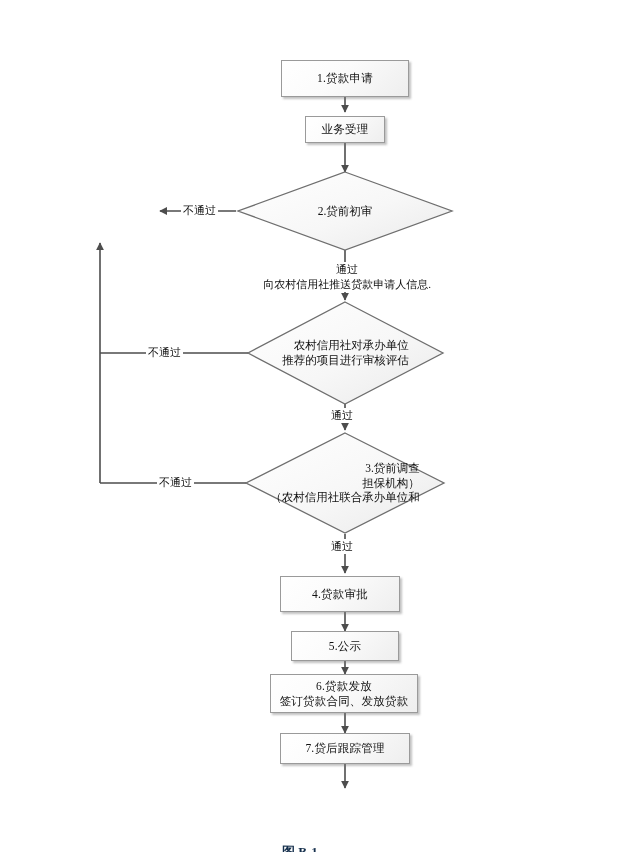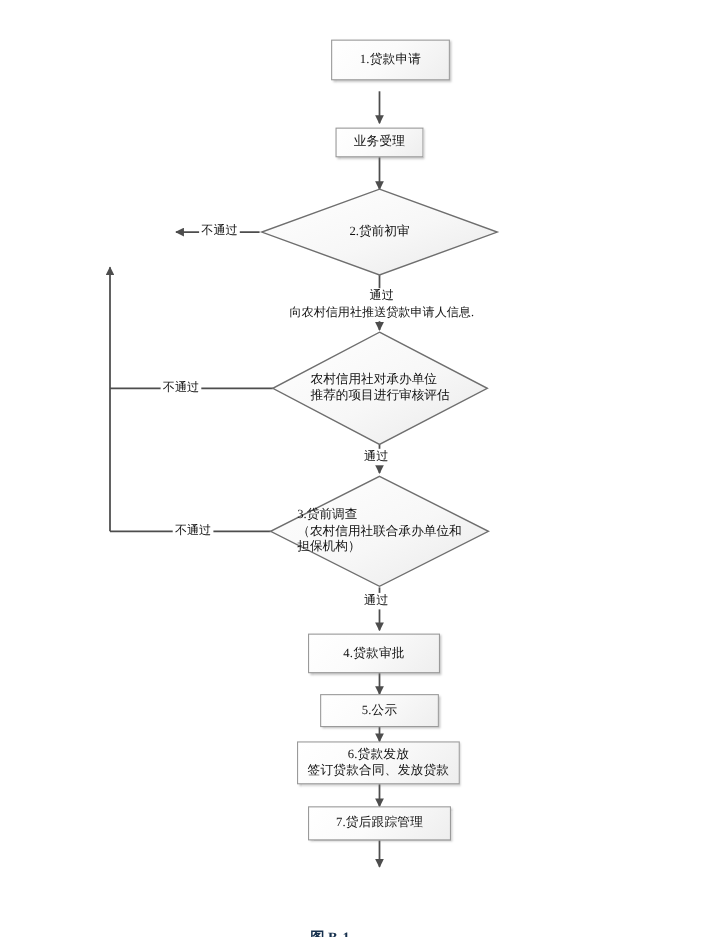--- a/index.html
+++ b/index.html
@@ -39,21 +39,21 @@
     box-shadow: 1.5px 1.5px 2px rgba(120,120,120,0.45);
   }
   .diamond-label {
     position: absolute;
     left: 0; top: 0;
     width: 100%;
     height: 100%;
     display: flex;
     align-items: center;
     justify-content: center;
-    text-align: left;
+    text-align: right;
     font-size: 11.5px;
     line-height: 1.3;
     color: #111111;
     pointer-events: none;
   }
   .edge-label {
     position: absolute;
     font-size: 11px;
     color: #111111;
     background: #ffffff;
@@ -117,21 +117,21 @@
       <line x1="100" y1="483" x2="100" y2="243" marker-end="url(#arrow)"></line>
     </g>
 
     <polygon points="345,172 452,211 345,250 238,211" fill="url(#dgrad)" stroke="#6e6e6e" stroke-width="1.3"></polygon>
 
     <polygon points="345,302 443,353 345,404 248,353" fill="url(#dgrad)" stroke="#6e6e6e" stroke-width="1.3"></polygon>
 
     <polygon points="345,433 444,483 345,533 246,483" fill="url(#dgrad)" stroke="#6e6e6e" stroke-width="1.3"></polygon>
   </svg>
 
-  <div class="node box" style="left:281px; top:36px; width:108px; height:37px;margin-left:20px;">
+  <div class="node box" style="left:281px; top:60px; width:128px; height:37px;">
     <span>1.贷款申请</span>
   </div>
 
   <div class="node box" style="left:305px; top:116px; width:80px; height:27px;">
     <span>业务受理</span>
   </div>
 
 
   <div class="node box" style="left:280px; top:576px; width:120px; height:36px;">
     <span>4.贷款审批</span>
@@ -160,22 +160,22 @@
   <div class="diamond-label" style="left:248px; top:302px; width:195px; height:102px;">
     <div>
       <div class="nowrap">农村信用社对承办单位</div>
       <div class="nowrap">推荐的项目进行审核评估</div>
     </div>
   </div>
 
   <div class="diamond-label" style="left:246px; top:433px; width:198px; height:100px;">
     <div>
       <div class="nowrap">3.贷前调查</div>
+      <div class="nowrap">担保机构）</div>
       <div class="nowrap">（农村信用社联合承办单位和</div>
-      <div class="nowrap">担保机构）</div>
     </div>
   </div>
 
   <div class="edge-label" style="left:181px; top:203px;">不通过</div>
 
   <div class="edge-label" style="left:232px; top:262px; width:226px;">
     <div>通过</div>
     <div class="nowrap">向农村信用社推送贷款申请人信息.</div>
   </div>
 

